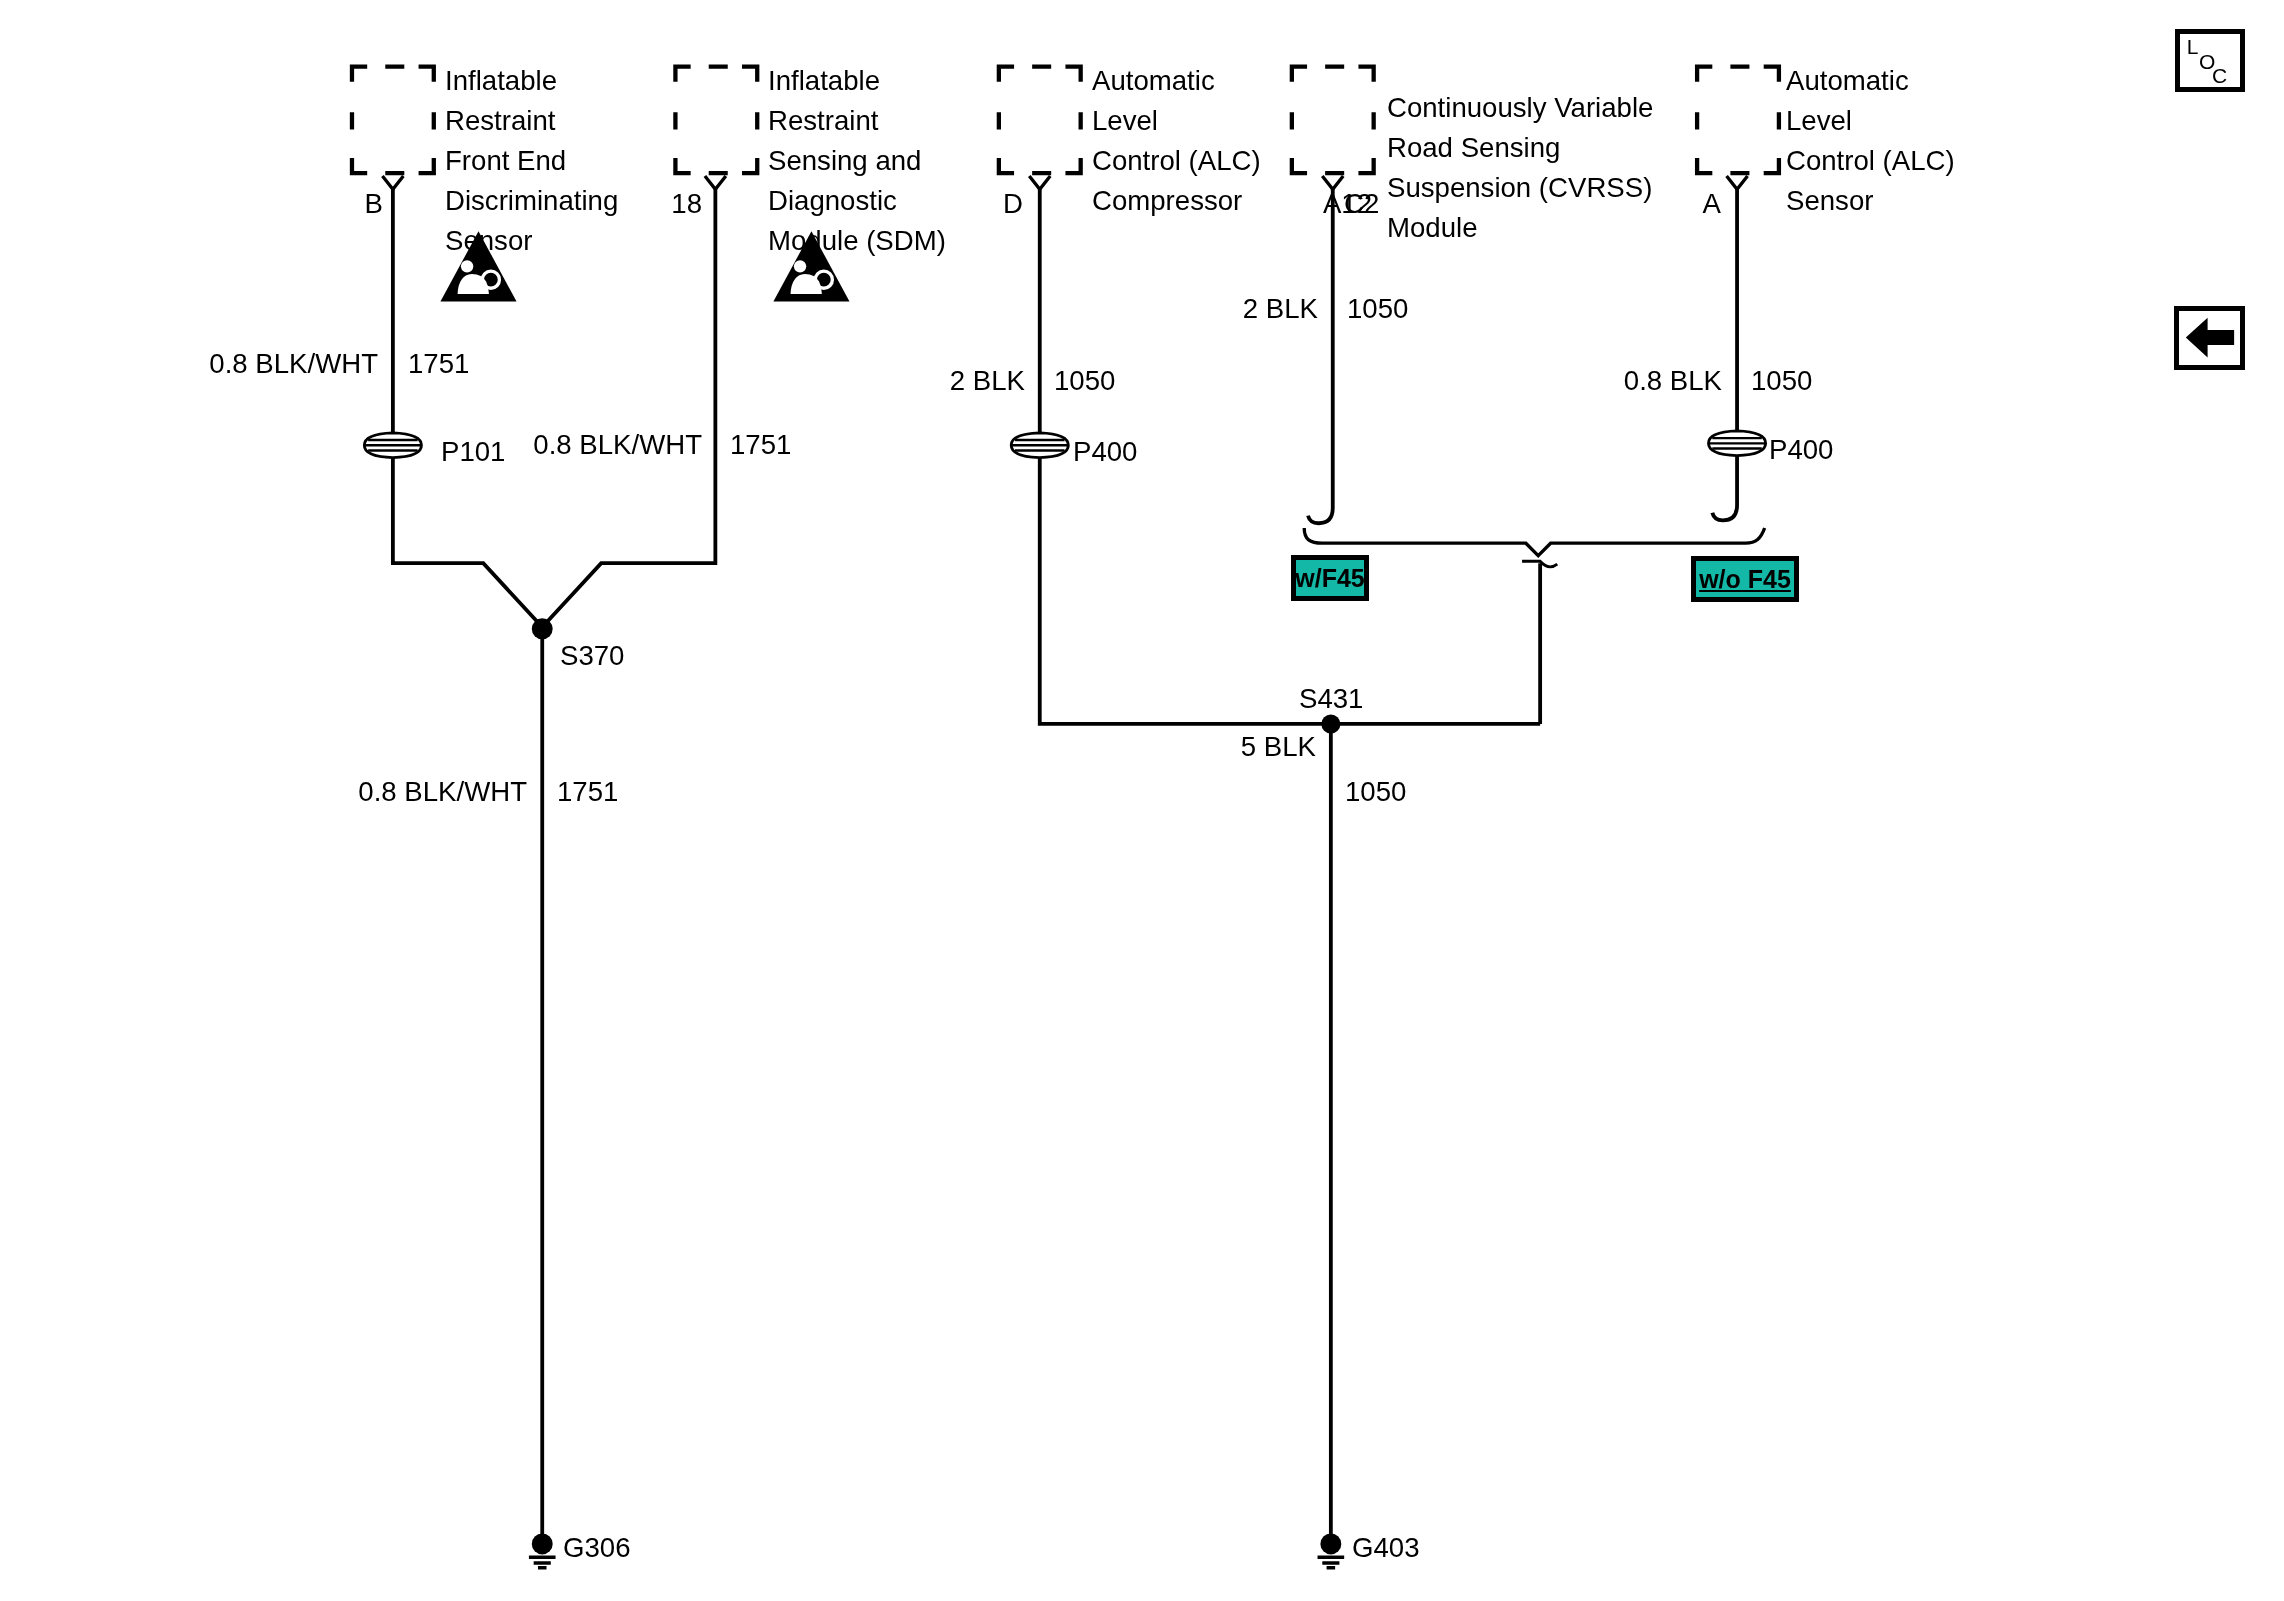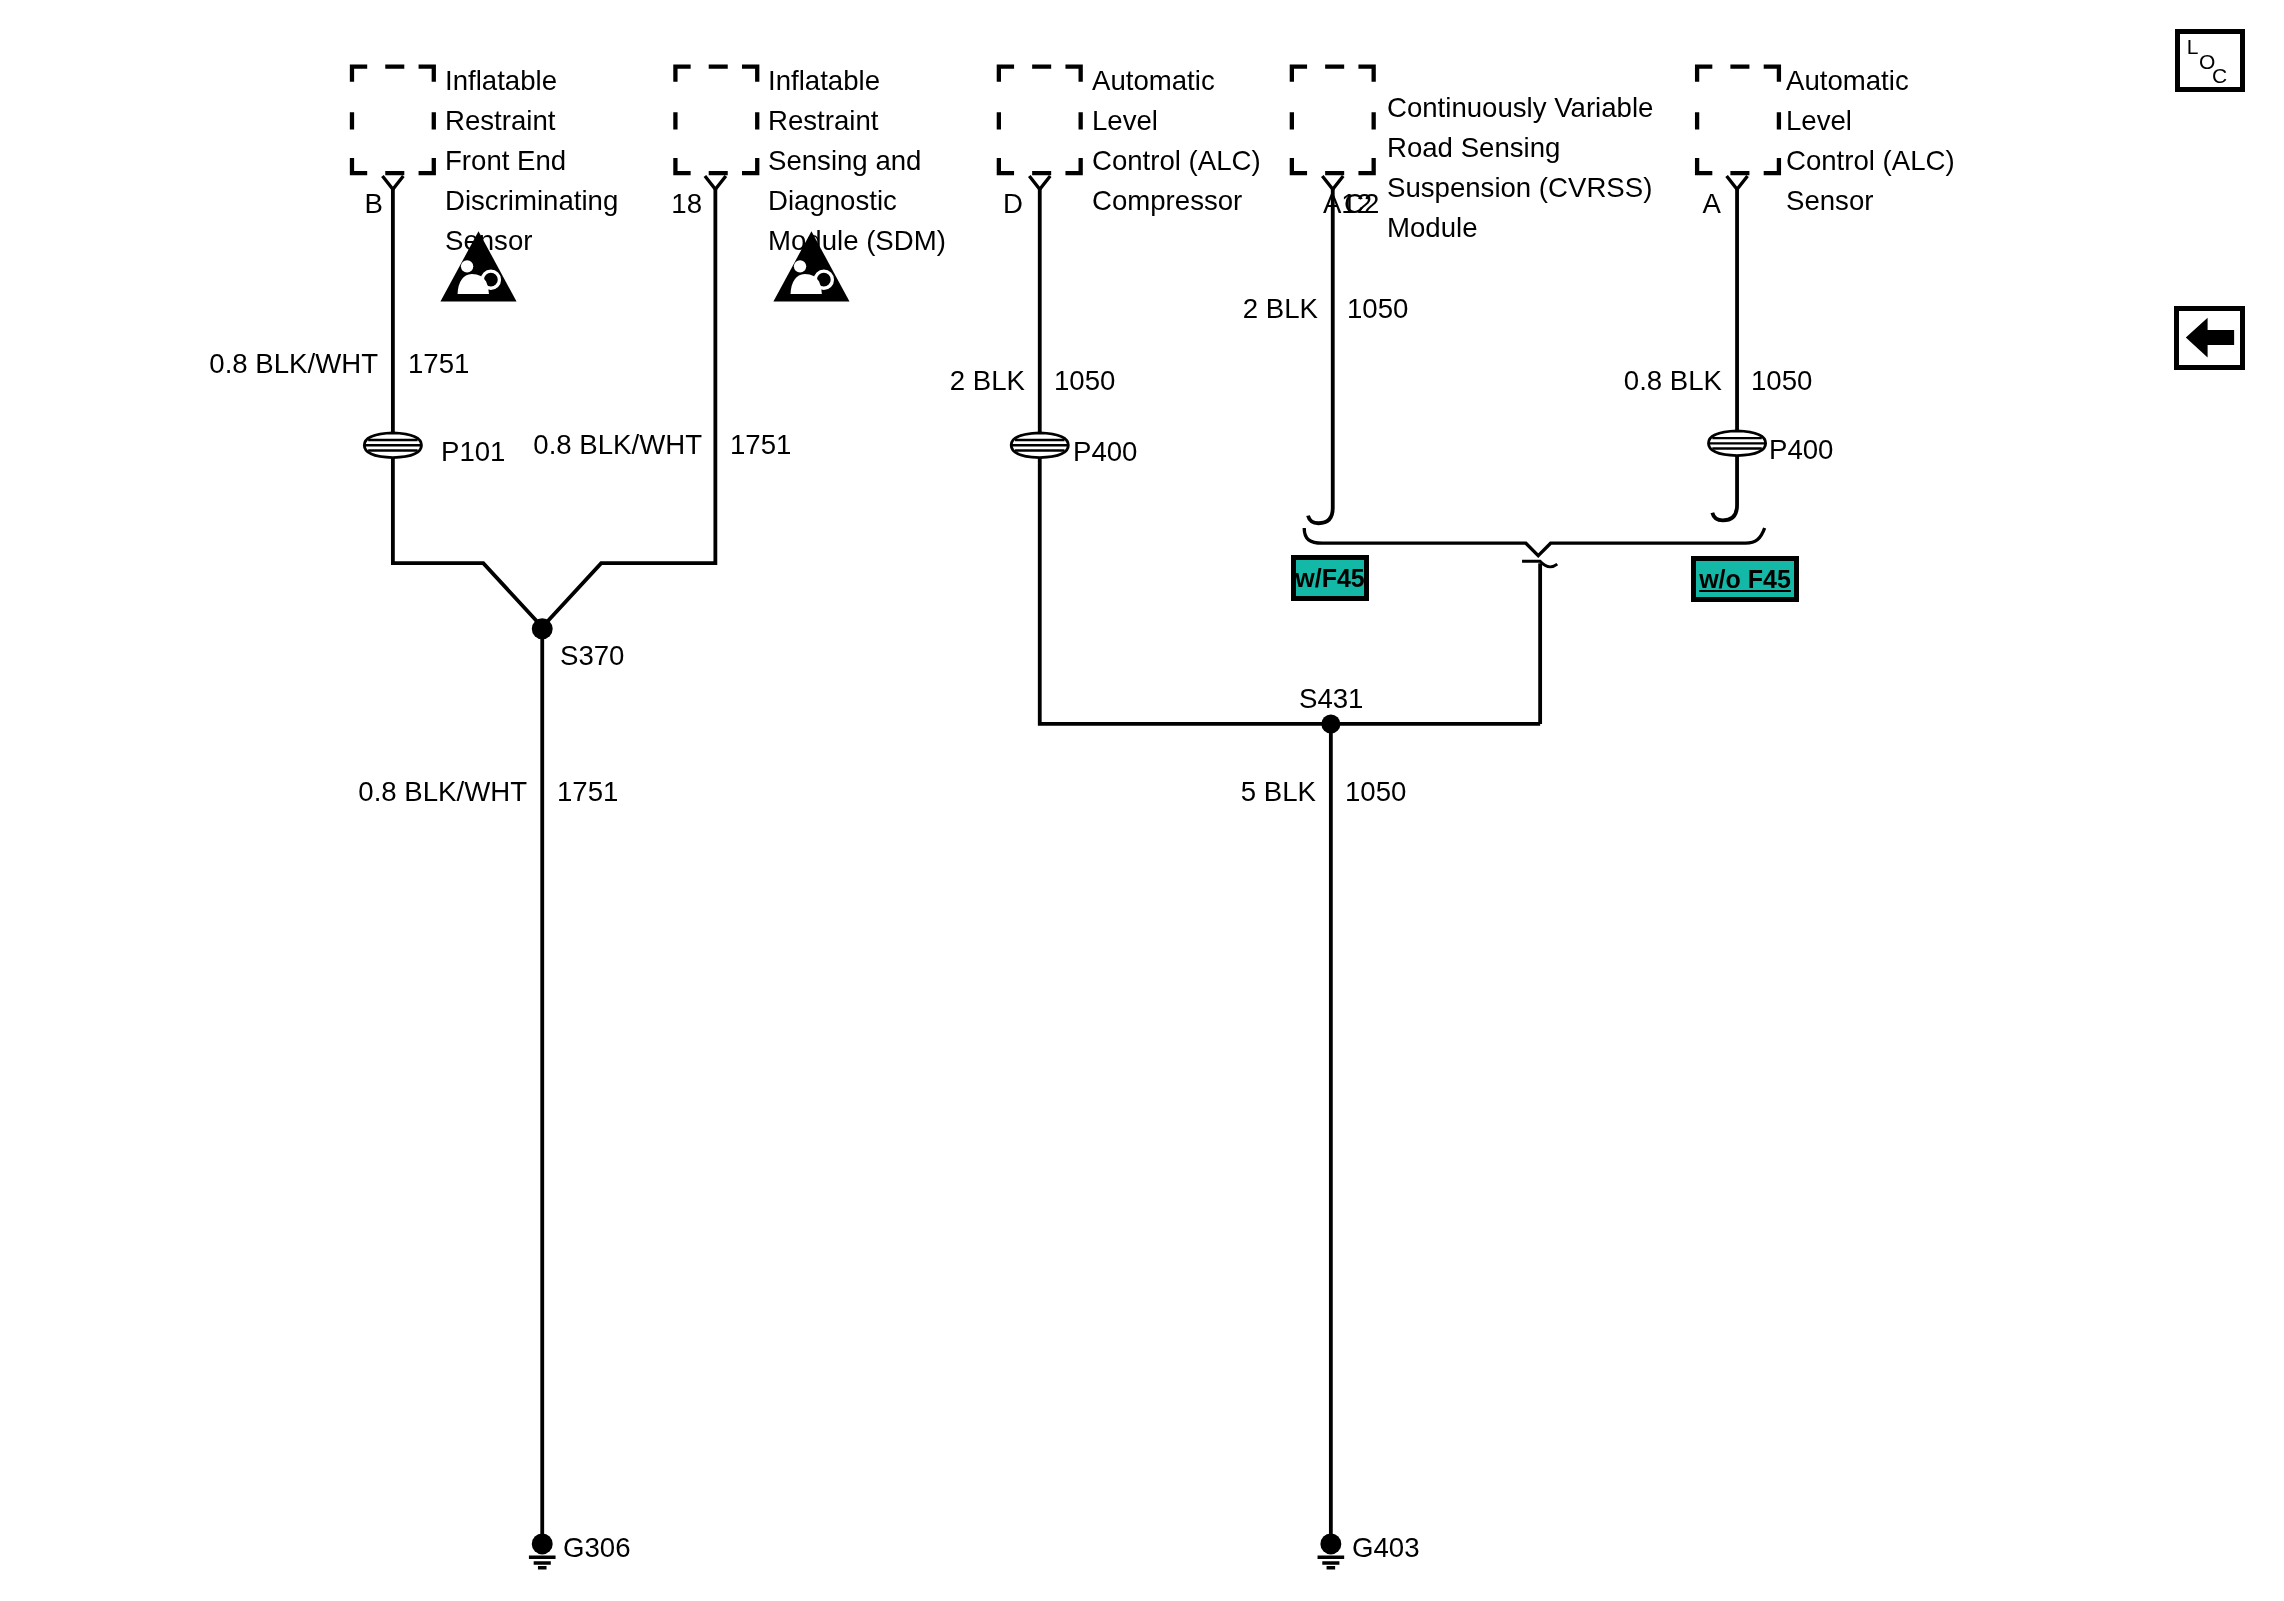--- a/index.html
+++ b/index.html
@@ -139,21 +139,21 @@
 
 <div class="t r" style="left:1166px;top:289px;width:152px;">2 BLK</div>
 <div class="t" style="left:1347px;top:289px;">1050</div>
 
 <div class="t r" style="left:1570px;top:361px;width:152px;">0.8 BLK</div>
 <div class="t" style="left:1751px;top:361px;">1050</div>
 
 <div class="t r" style="left:282px;top:772px;width:245px;">0.8 BLK/WHT</div>
 <div class="t" style="left:557px;top:772px;">1751</div>
 
-<div class="t r" style="left:1164px;top:772px;width:152px;">5 BLK</div>
+<div class="t r" style="left:1164px;top:727px;width:152px;">5 BLK</div>
 <div class="t" style="left:1345px;top:772px;">1050</div>
 
 <div class="t" style="left:441px;top:432px;">P101</div>
 <div class="t" style="left:1073px;top:432px;">P400</div>
 <div class="t" style="left:1769px;top:430px;">P400</div>
 
 <div class="t" style="left:560px;top:636px;">S370</div>
 <div class="t" style="left:1299px;top:679px;">S431</div>
 
 <div class="t" style="left:563px;top:1528px;">G306</div>

